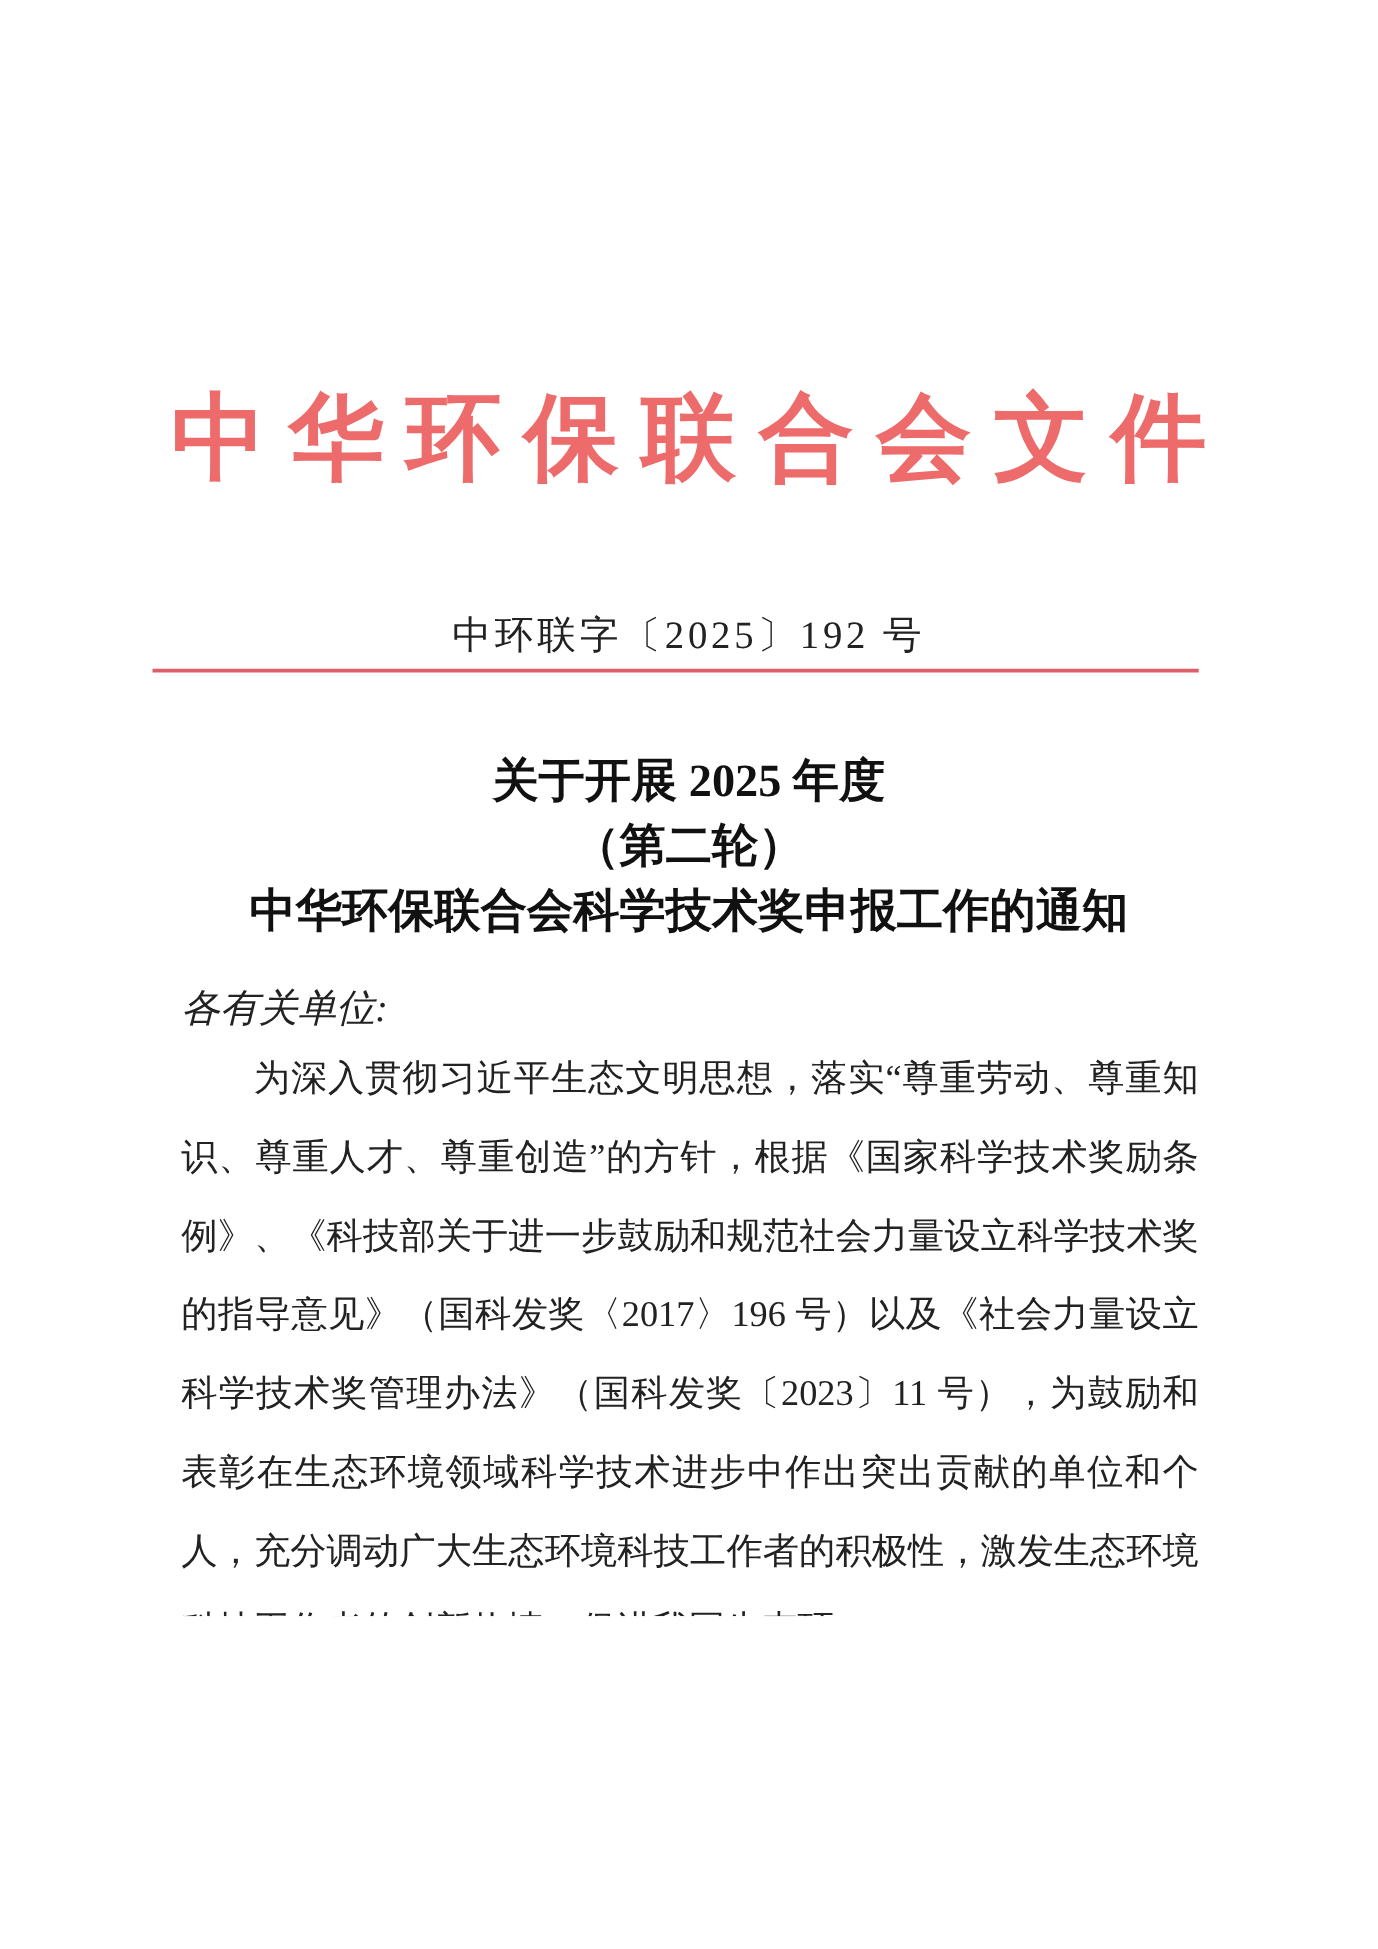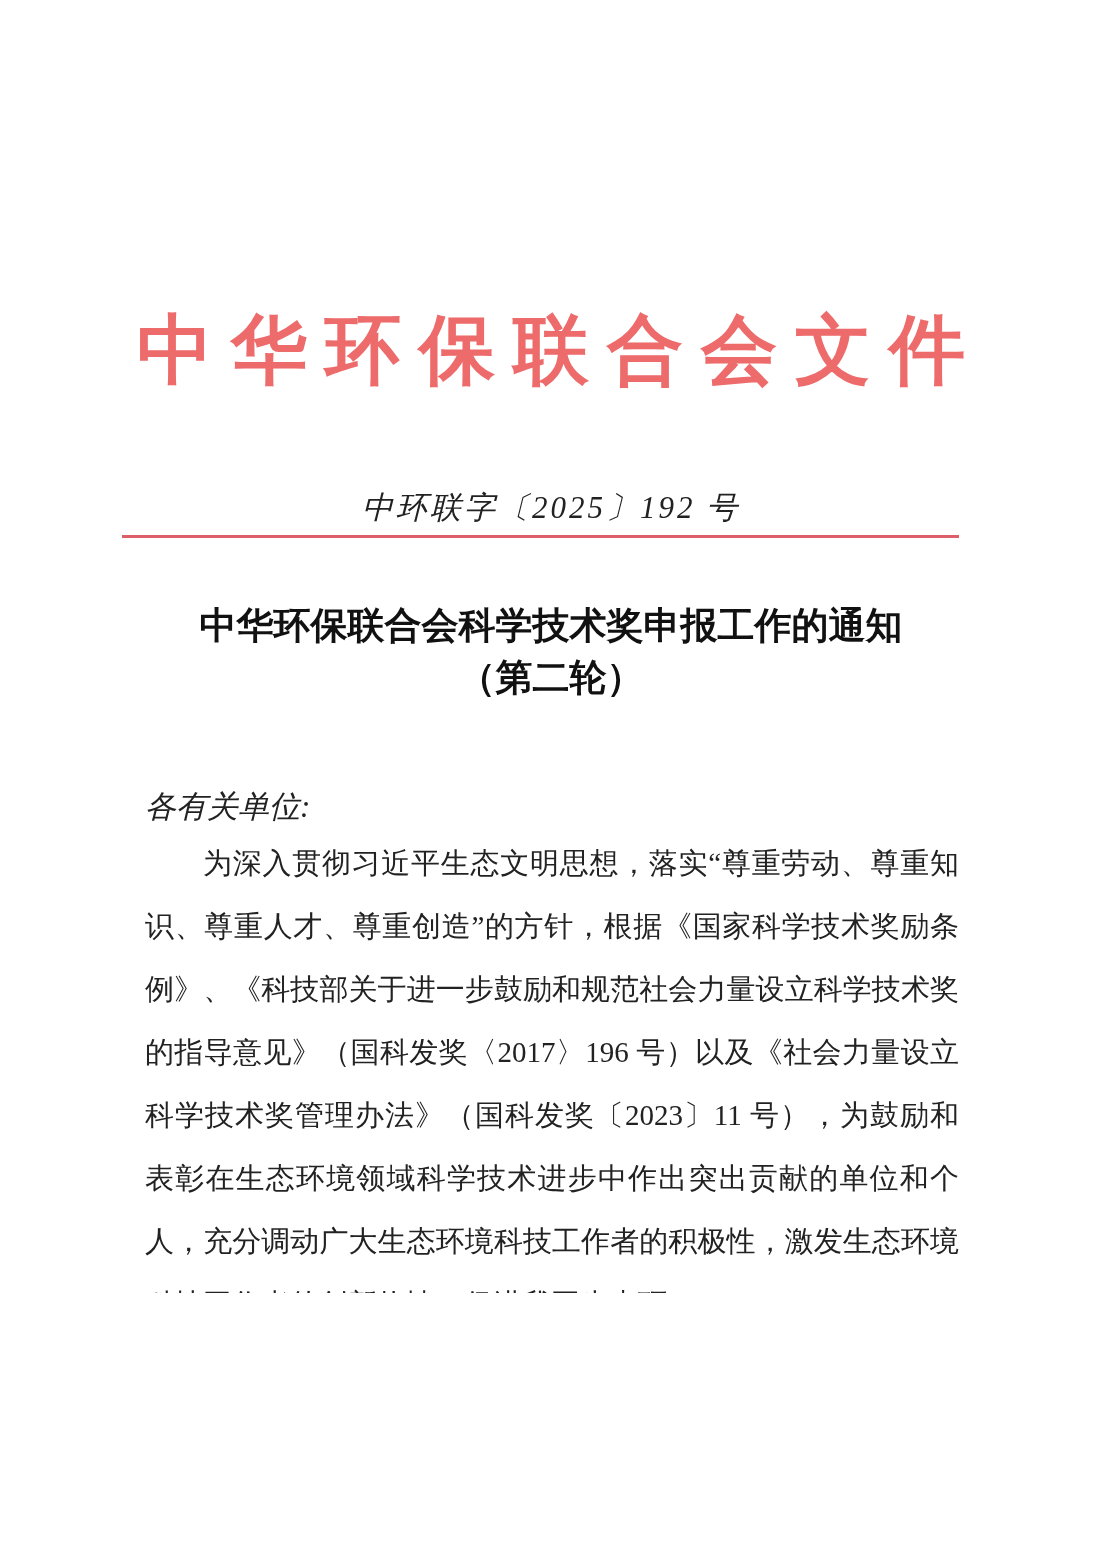--- a/index.html
+++ b/index.html
@@ -30,21 +30,20 @@
   }
   .doc-number {
     position: absolute;
     top: 487px;
     left: 0;
     width: 100%;
     text-align: center;
     font-size: 31px;
     color: #222222;
     letter-spacing: 3px;
-    font-style: italic;
   }
   .red-rule {
     position: absolute;
     top: 535px;
     left: 122px;
     width: 837px;
     height: 3px;
     background: #dd5f68;
   }
   .notice-title {
@@ -97,22 +96,23 @@
 
 <div class="page">
 
   <div class="org-title">中华环保联合会文件</div>
 
   <div class="doc-number">中环联字〔2025〕192 号</div>
 
   <div class="red-rule"></div>
 
   <div class="notice-title">
+    <span class="line">关于开展 2025 年度</span>
+    <span class="line">（第二轮）</span>
     <span class="line">中华环保联合会科学技术奖申报工作的通知</span>
-    <span class="line">（第二轮）</span>
   </div>
 
   <div class="salutation">各有关单位:</div>
 
   <div class="body-paragraph">为深入贯彻习近平生态文明思想，落实“尊重劳动、尊重知识、尊重人才、尊重创造”的方针，根据《国家科学技术奖励条例》、《科技部关于进一步鼓励和规范社会力量设立科学技术奖的指导意见》（国科发奖〈2017〉196 号）以及《社会力量设立科学技术奖管理办法》（国科发奖〔2023〕11 号），为鼓励和表彰在生态环境领域科学技术进步中作出突出贡献的单位和个人，充分调动广大生态环境科技工作者的积极性，激发生态环境科技工作者的创新热情，促进我国生态环</div>
 
   <div class="page-number">- 1 -</div>
 
 </div>
 

